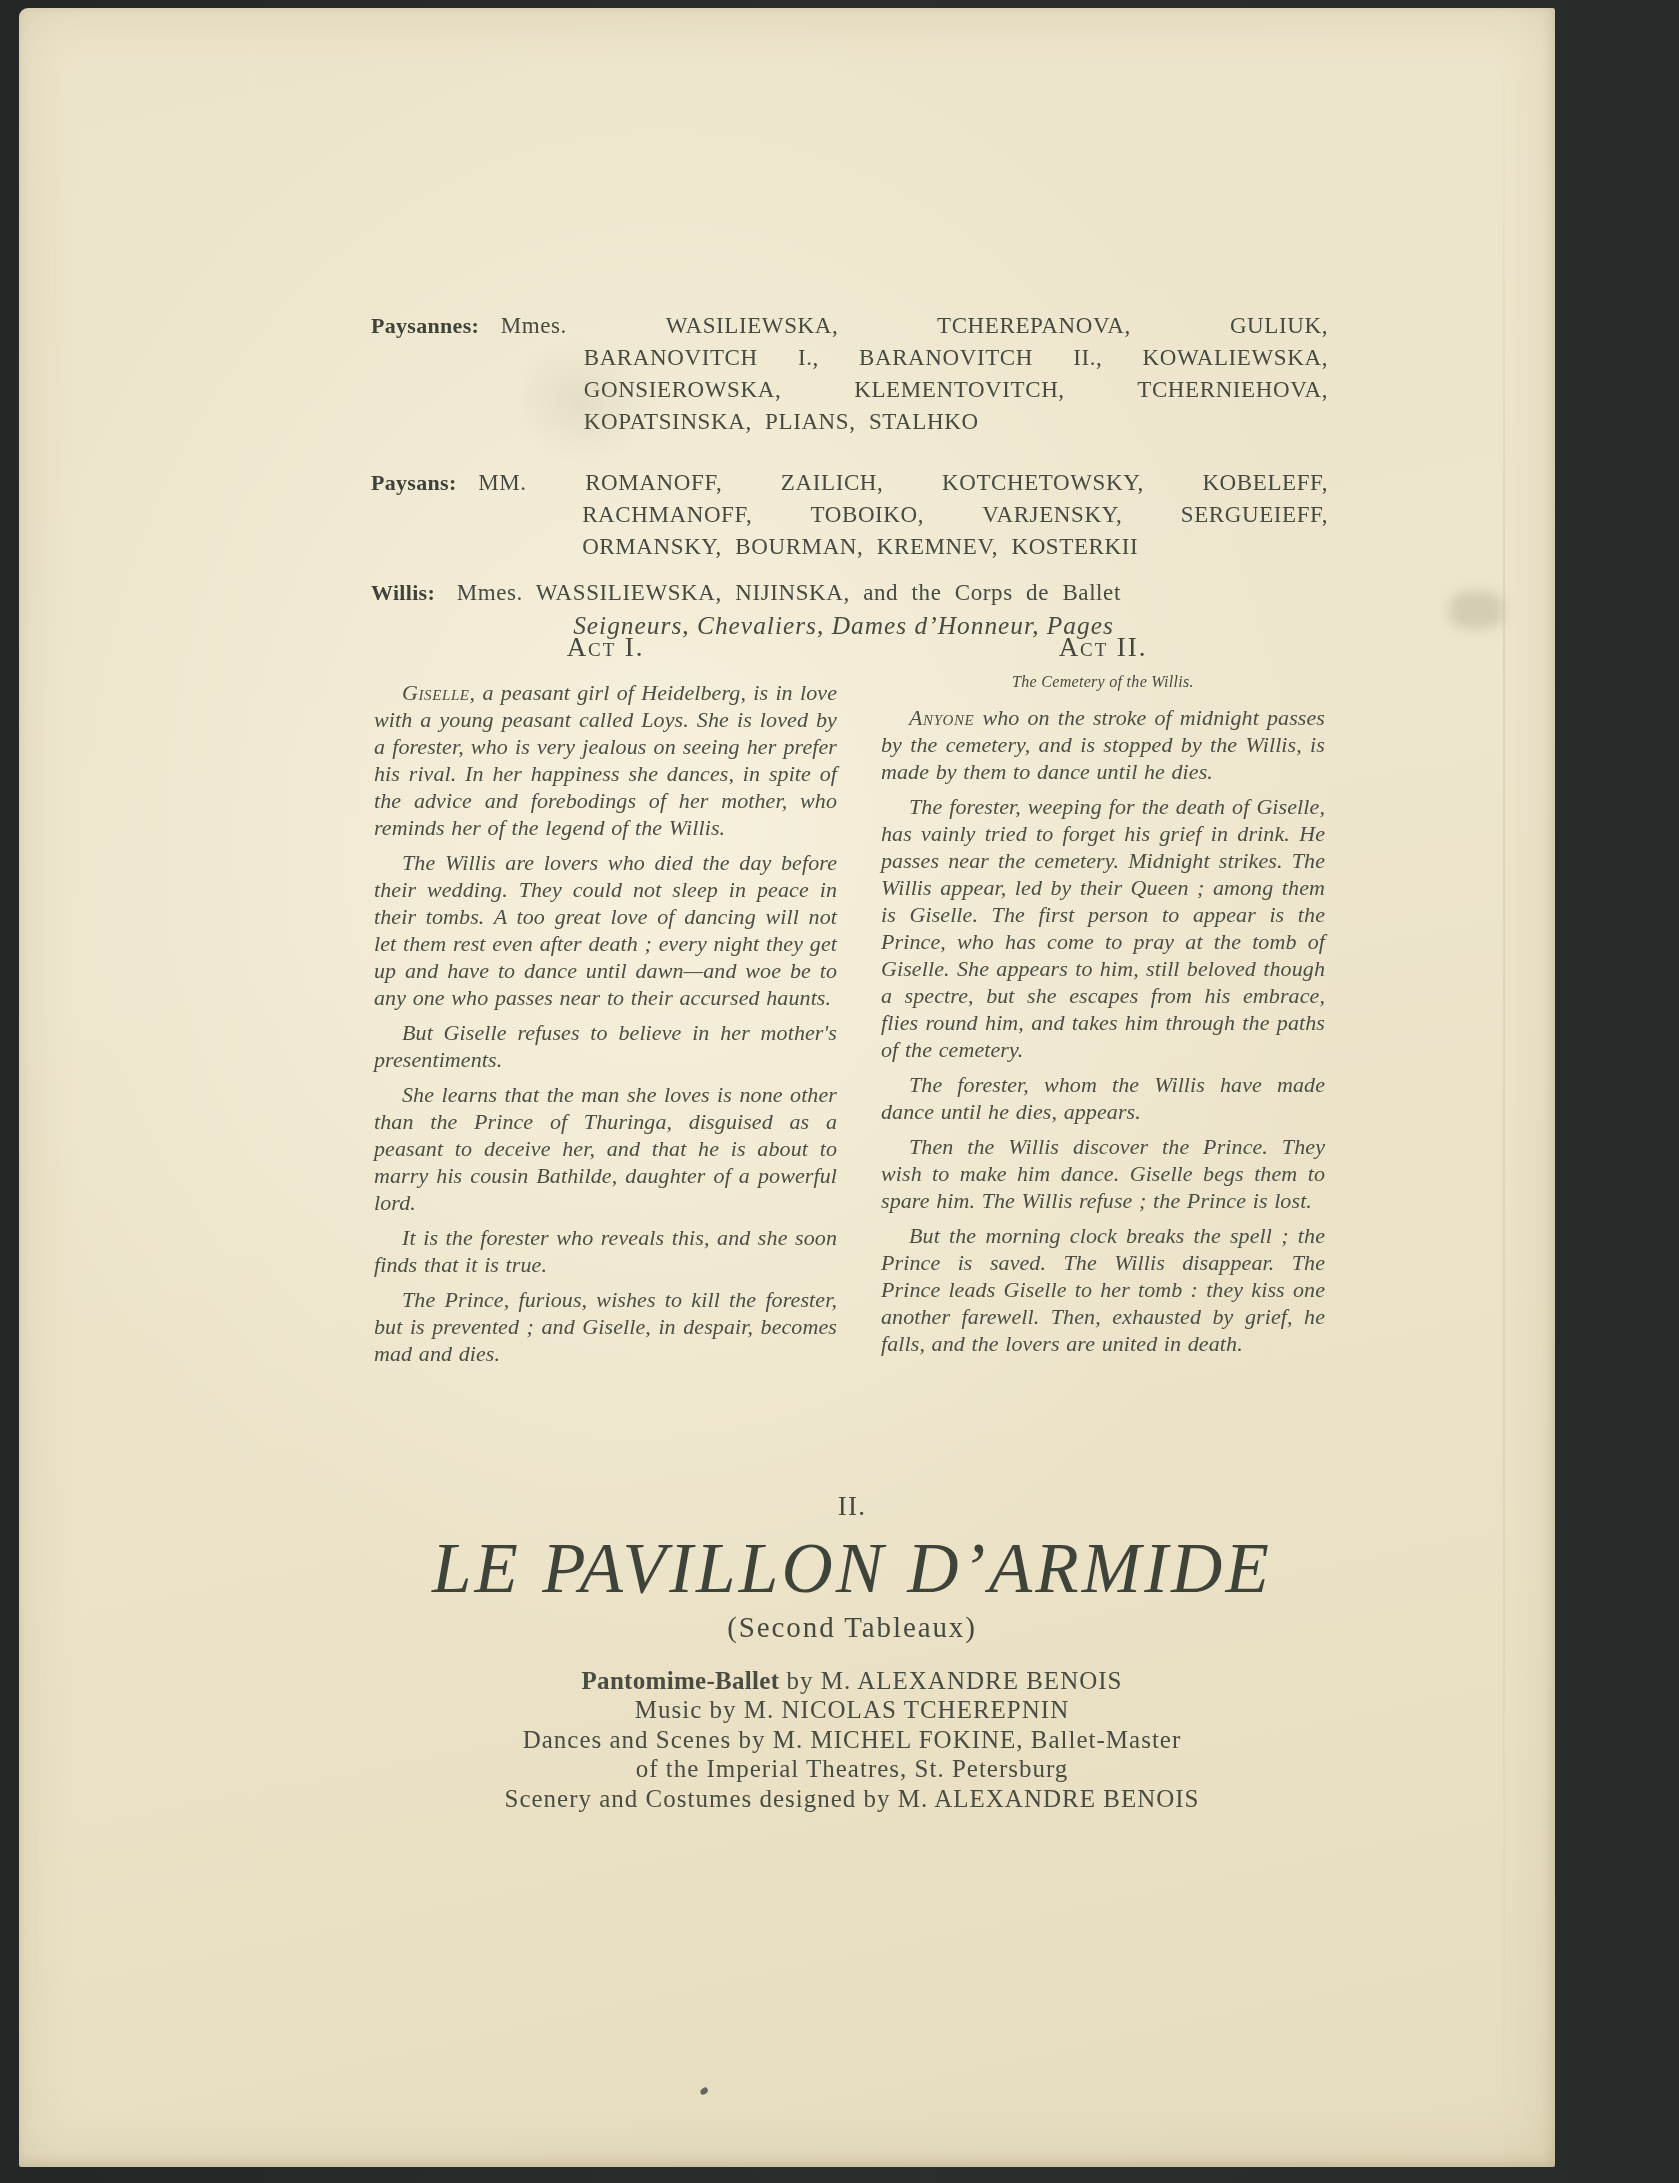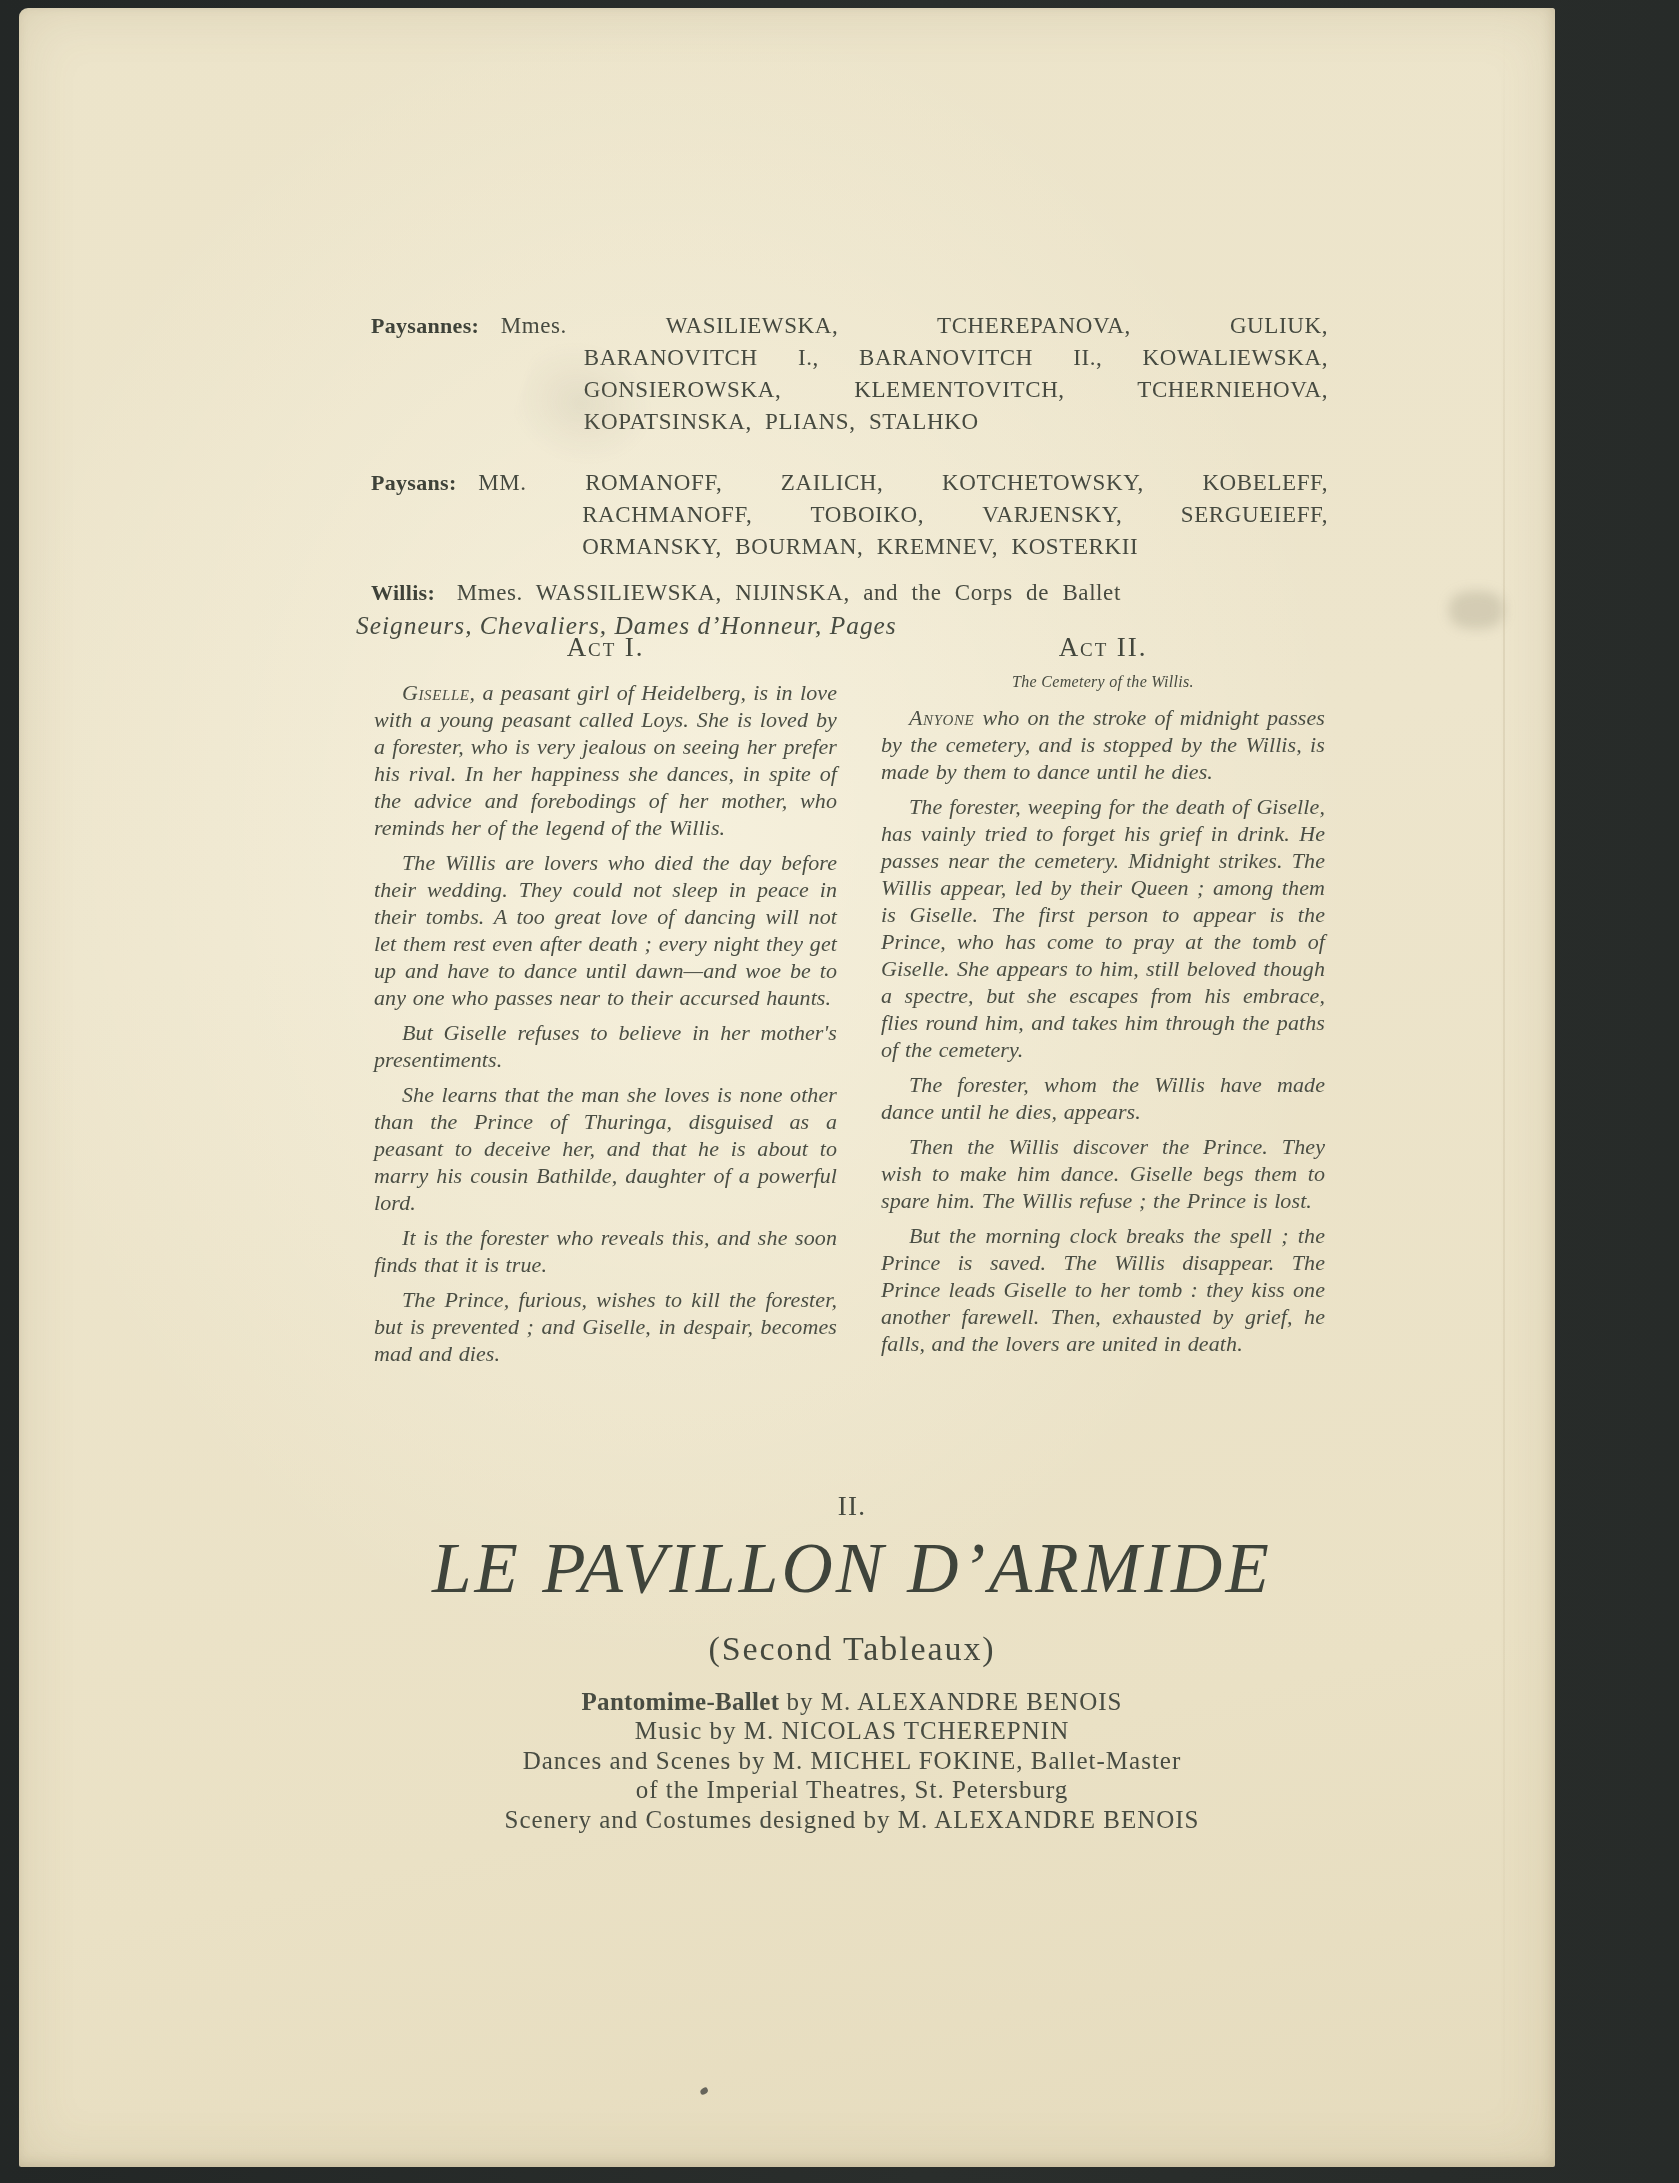--- a/index.html
+++ b/index.html
@@ -32,21 +32,21 @@
   .cast-label{
     flex:0 0 auto;margin-right:21.6px;font-weight:bold;font-size:22px;line-height:32px;
     letter-spacing:0.3px;color:#3e4239;
   }
   .cast-names{flex:1 1 auto;min-width:0;font-size:23px;line-height:32px;letter-spacing:0.6px;color:#464a40;}
   .cast-line.stretch{text-align:justify;text-align-last:justify;}
   .cast-line.indent{margin-left:83px;}
   .cast-row:nth-child(2) .cast-line.indent{margin-left:104px;}
   .cast-line.spread{word-spacing:7px;}
   .ensemble{
-    position:absolute;left:337px;top:603px;width:975px;text-align:left;
+    position:absolute;left:337px;top:603px;width:975px;text-align:center;
     font-style:italic;font-size:25.4px;letter-spacing:1px;color:#474b41;
   }
   
   .columns{position:absolute;left:347px;top:624px;width:968px;display:grid;grid-template-columns:479px 460px;column-gap:28px;}
   .act-title{
     margin:0;text-align:center;font-weight:normal;font-variant:small-caps;
     font-size:27px;line-height:30.5px;letter-spacing:1.9px;color:#43473d;
   }
   .act-subtitle{margin-top:5.1px;text-align:center;font-style:italic;font-size:16px;line-height:28px;letter-spacing:0.3px;color:#474b41;}
   .act-body{margin-top:16.5px;}
@@ -56,21 +56,21 @@
     font-size:22px;line-height:27px;letter-spacing:0.1px;word-spacing:1px;color:#4a4e44;font-style:italic;
   }
   .lead{font-variant:small-caps;letter-spacing:0.6px;}
   
   .pavillon{position:absolute;left:347px;top:1483px;width:972px;text-align:center;color:#45493f;}
   .pav-number{font-size:27px;line-height:30.5px;letter-spacing:1.3px;}
   .pav-title{
     margin:9px 0 0 0;font-weight:normal;font-style:italic;white-space:nowrap;
     font-size:71px;line-height:75px;letter-spacing:3.2px;color:#3f443b;
   }
-  .pav-sub{margin-top:28px;font-size:34px;line-height:29px;letter-spacing:1.9px;}
+  .pav-sub{margin-top:7px;font-size:29px;line-height:29px;letter-spacing:1.9px;}
   .credits{margin-top:24px;font-size:25px;line-height:29.5px;letter-spacing:1px;color:#484c42;}
   .credit-bold{font-weight:bold;letter-spacing:0.3px;}
   
   .speck{position:absolute;left:681px;top:2080px;width:8.3px;height:5.7px;background:#50504a;
     border-radius:60% 40% 55% 45%;transform:rotate(-28deg);opacity:.85;}
   .smudge-right{position:absolute;left:1430px;top:583px;width:55px;height:38px;background:#8d English;
     background:rgba(125,118,96,.22);border-radius:40%;filter:blur(5.7px);}
   .smudge-pencil{position:absolute;left:502px;top:337px;width:133px;height:121px;
     background:radial-gradient(ellipse at 45% 50%, rgba(120,112,92,.10), rgba(120,112,92,0) 70%);
     filter:blur(1.9px);transform:rotate(18deg);}

